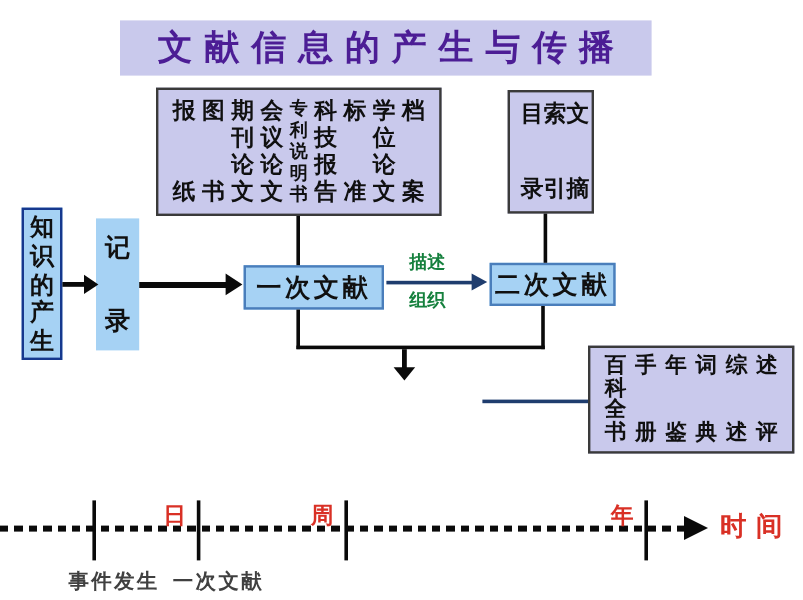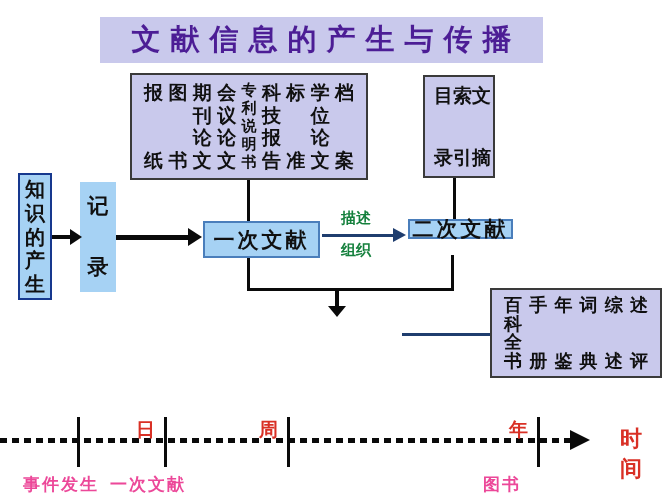--- a/index.html
+++ b/index.html
@@ -34,21 +34,21 @@
   #doc-box .vcol.tight{font-size:15px;}
   #tools-box{left:423px;top:75px;width:72px;height:103px;padding:9px 9px;font-size:19px;}
   #tertiary-tools-box{left:490px;top:288px;width:172px;height:90px;padding:6px 12px;font-size:18px;}
   
   .flowbox{
     position:absolute;background:var(--light-blue);border:2px solid var(--flow-border-blue);
     box-sizing:border-box;display:flex;align-items:center;justify-content:center;
     font-size:21px;font-weight:bold;letter-spacing:3px;color:#101010;font-family:Liberation Mono, monospace;
   }
   #primary-box{left:203px;top:221px;width:117px;height:37px;}
-  #secondary-box{left:408px;top:219px;width:105px;height:20px;}
+  #secondary-box{left:408px;top:219px;width:105px;height:36px;}
   #tertiary-box{left:273px;top:318px;width:129px;height:36px;}
   #knowledge-box{
     position:absolute;left:18px;top:173px;width:34px;height:127px;box-sizing:border-box;
     background:var(--light-blue);border:2px solid var(--navy-border);
     display:flex;justify-content:center;padding:4px 0;font-size:20px;
   }
   #record-box{
     position:absolute;left:80px;top:182px;width:36px;height:110px;box-sizing:border-box;
     background:var(--light-blue);display:flex;justify-content:center;padding:14px 0;font-size:21px;
   }
@@ -71,25 +71,25 @@
   #axis-arrowhead{
     position:absolute;left:570px;top:430px;width:0;height:0;
     border-left:20px solid var(--black);border-top:10px solid transparent;border-bottom:10px solid transparent;
   }
   .tick{position:absolute;top:417px;width:3px;height:50px;background:var(--black);}
   .tick-interval{
     position:absolute;top:417px;width:38px;text-align:right;
     font-size:19px;font-weight:bold;color:var(--red);
   }
   .tick-source{
-    position:absolute;top:473px;width:110px;text-align:left;
-    font-size:17px;font-weight:bold;color:#ec4899;letter-spacing:2px;
+    position:absolute;top:473px;width:110px;text-align:right;
+    font-size:17px;font-weight:bold;color:#404040;letter-spacing:2px;
   }
   #time-label{
-    position:absolute;left:620px;top:424px;
+    position:absolute;left:600px;top:424px;
     font-size:22px;font-weight:bold;color:var(--red);letter-spacing:8px;
   }
 </style>
 </head>
 <body>
 
 <div id="canvas">
 
   <div id="title">文献信息的产生与传播</div>
 
@@ -237,16 +237,15 @@
     <div id="time-label">时间</div>
   <div class="tick" style="left: 76.5px;"></div>
       <div class="tick-source" style="left: 23px;">事件发生</div>
       <div class="tick" style="left: 163.5px;"></div>
       <div class="tick-interval" style="left: 117px;">日</div>
       <div class="tick-source" style="left: 110px;">一次文献</div>
       <div class="tick" style="left: 286.5px;"></div>
       <div class="tick-interval" style="left: 240px;">周</div>
       <div class="tick" style="left: 536.5px;"></div>
       <div class="tick-interval" style="left: 490px;">年</div>
-      <div class="tick-source" style="left: 483px;">图书</div>
     </div>
 
 </div>
 
 </body></html>

